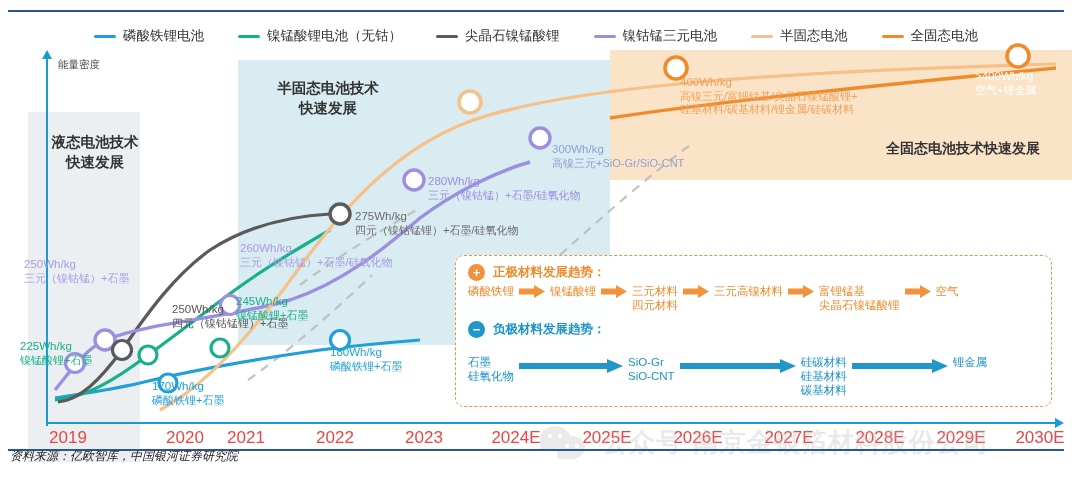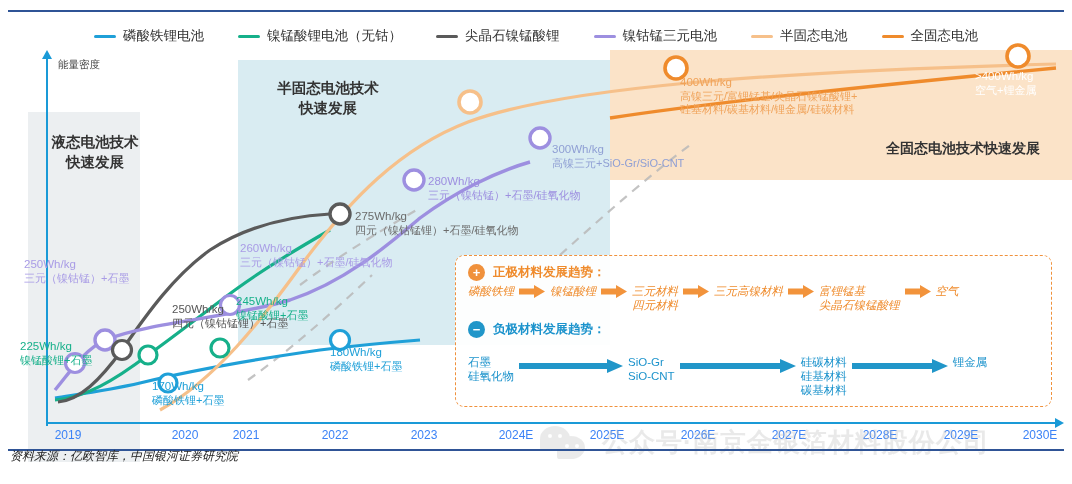--- a/index.html
+++ b/index.html
@@ -34,21 +34,21 @@
   .bt-solid{left:858px;top:88px;width:210px;font-size:14px;}
 
   
   .axis-y{position:absolute;left:46px;top:8px;width:2px;height:368px;background:#1a9ad7;}
   .axis-y::after{content:"";position:absolute;left:-4px;top:-8px;border-left:5px solid transparent;border-right:5px solid transparent;border-bottom:9px solid #1a9ad7;}
   .axis-x{position:absolute;left:46px;top:372px;width:1010px;height:2px;background:#1a9ad7;}
   .axis-x::after{content:"";position:absolute;right:-8px;top:-4px;border-top:5px solid transparent;border-bottom:5px solid transparent;border-left:9px solid #1a9ad7;}
   .ylabel{position:absolute;left:58px;top:8px;font-size:10.5px;color:#444;}
 
   .xticks{position:absolute;left:0;top:378px;width:1072px;height:22px;}
-  .xtick{position:absolute;font-size:12px;color:#3b82f6;transform:translateX(-50%);}
+  .xtick{position:absolute;font-size:17px;color:#ef4444;transform:translateX(-50%);}
 
   
   svg.lines{position:absolute;left:0;top:0;width:1072px;height:375px;overflow:visible;}
 
   
   .plabel{position:absolute;font-size:11px;line-height:13.5px;white-space:nowrap;}
   .plabel .v{font-size:11.5px;}
 
   
   .matbox{position:absolute;left:455px;top:205px;width:595px;height:150px;
@@ -232,21 +232,21 @@
     <div class="plabel" style="left:152px;top:330px;color:#1fa0d8;">
       <div class="v">170Wh/kg</div>
       <div>磷酸铁锂+石墨</div>
     </div>
 
     <div class="matbox">
       <div class="mat-head">
         <span class="badge badge-plus">+</span>
         <span class="mat-head-txt txt-orange">正极材料发展趋势：</span>
       </div>
-      <div class="mat-row" style="margin-top:2px;font-style:italic;">
+      <div class="mat-row" style="margin-top:2px;">
         <span class="mat-cell txt-orange">磷酸铁锂</span>
         <svg class="arrow-o" width="26" height="13" viewBox="0 0 26 13">
             <path d="M0,3.5 L15,3.5 L15,0 L26,6.5 L15,13 L15,9.5 L0,9.5 Z" fill="#f2933b"></path>
           </svg>
         <span class="mat-cell txt-orange">镍锰酸锂</span>
         <svg class="arrow-o" width="26" height="13" viewBox="0 0 26 13">
             <path d="M0,3.5 L15,3.5 L15,0 L26,6.5 L15,13 L15,9.5 L0,9.5 Z" fill="#f2933b"></path>
           </svg>
         <span class="mat-cell txt-orange">
           <span style="display:block">三元材料</span>

